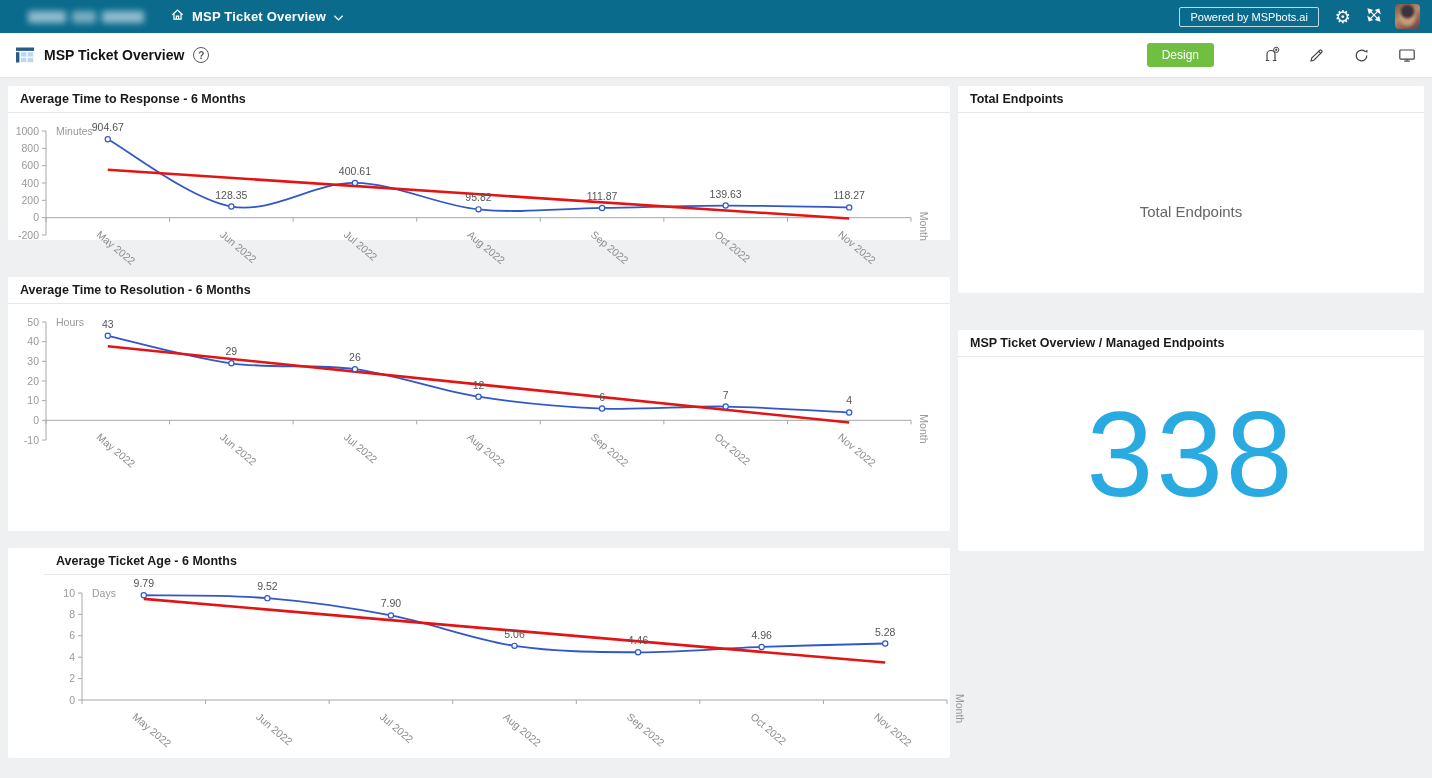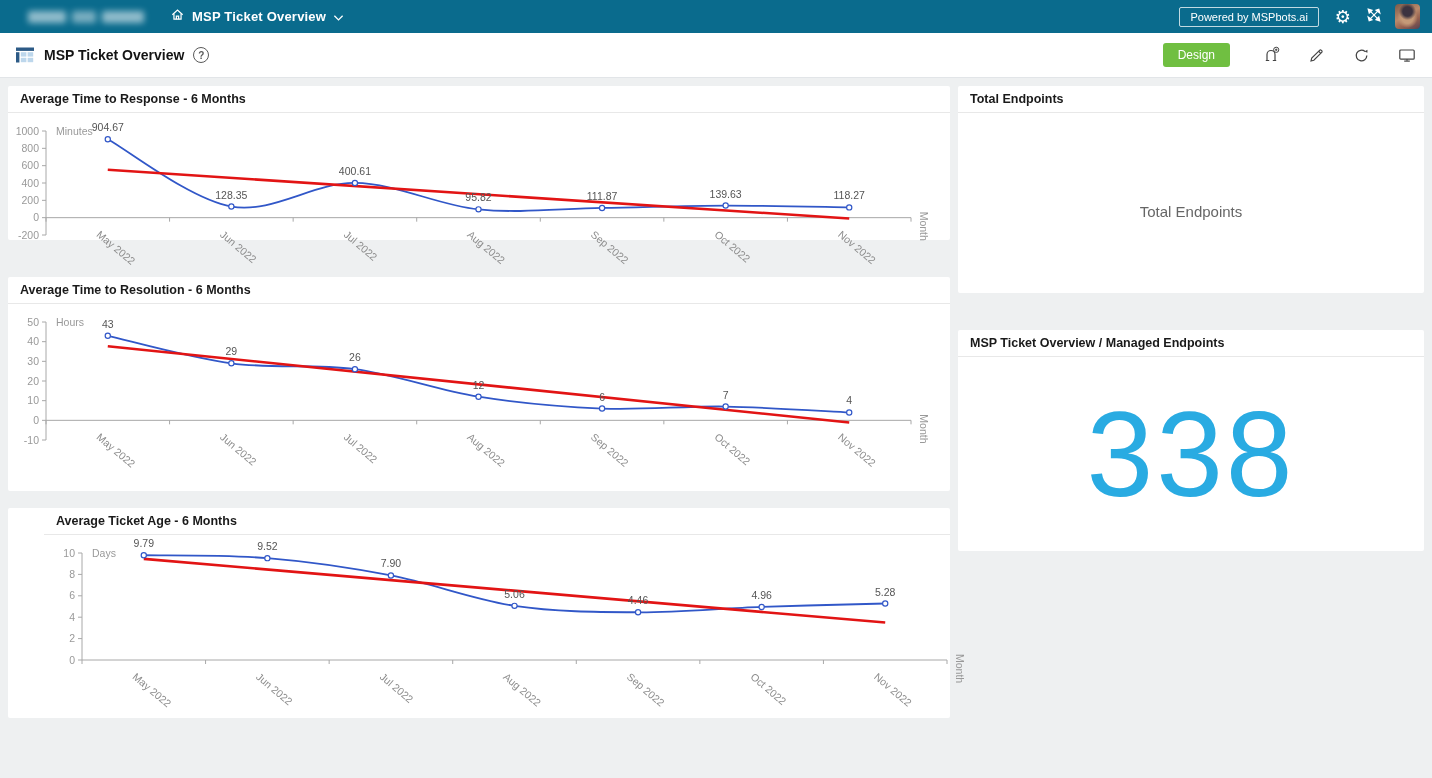--- a/index.html
+++ b/index.html
@@ -23,31 +23,31 @@
               radial-gradient(circle at 50% 55%, #c59a78 0 30%, transparent 55%),
               linear-gradient(150deg,#7a5a4a,#b98a6b 45%,#95604f 70%,#554152);
             filter:blur(.6px); }
 
   
   .pagehead { height:45px; background:#fff; border-bottom:1px solid #e2e5e8; display:flex; align-items:center; padding:0 16px; }
   .dash-icon { width:18px; height:18px; display:block; }
   .pagehead-title { font-size:14px; font-weight:700; color:#141414; margin:0 9px 0 10px; }
   .help-circle { width:16px; height:16px; border:1.4px solid #5a5a5a; border-radius:50%; color:#5a5a5a; font-size:10px; font-weight:700; display:flex; align-items:center; justify-content:center; cursor:pointer; }
   .pagehead .tools { margin-left:auto; display:flex; align-items:center; gap:28px; }
-  .design-btn { background:var(--green,#70bf41); color:#fff; border:none; border-radius:3px; font-size:12px; padding:5px 15px; cursor:pointer; margin-right:4px; }
+  .design-btn { background:var(--green,#70bf41); color:#fff; border:none; border-radius:3px; font-size:12px; padding:5px 15px; cursor:pointer; margin-right:20px; }
   .tool-icon { background:none; border:none; cursor:pointer; display:flex; align-items:center; justify-content:center; padding:0; }
   .tool-icon svg { display:block; }
 
   
   .content { display:flex; gap:8px; padding:8px; }
   .col-left { width:942px; display:flex; flex-direction:column; }
   .col-right { width:466px; display:flex; flex-direction:column; }
   .panel, .card { background:#fff; border-radius:2px; }
   .col-left .panel:nth-child(1){ height:154px;text-align:right; }
-  .col-left .panel:nth-child(2){ height:214px; margin-top:37px;text-align:center; }
+  .col-left .panel:nth-child(2){ height:254px; margin-top:37px;text-align:center; }
   .col-left .panel:nth-child(3){ height:210px; margin-top:17px;padding-left:36px; }
   .col-right .card:nth-child(1){ height:207px; }
   .col-right .card:nth-child(2){ height:221px; margin-top:37px; }
   .col-right .card:nth-child(3){ height:224px; margin-top:2px; }
 
   .panel-title, .card-title { height:27px; display:flex; align-items:center; padding:0 12px; font-size:12.5px; font-weight:700; color:#1a1a1a; border-bottom:1px solid #e8e8e8; }
   .chart-body { height:calc(100% - 27px); width:100%; position:relative; overflow:visible; }
   .chart-body svg { overflow:visible; display:block; }
 
   .card { display:flex; flex-direction:column; }

